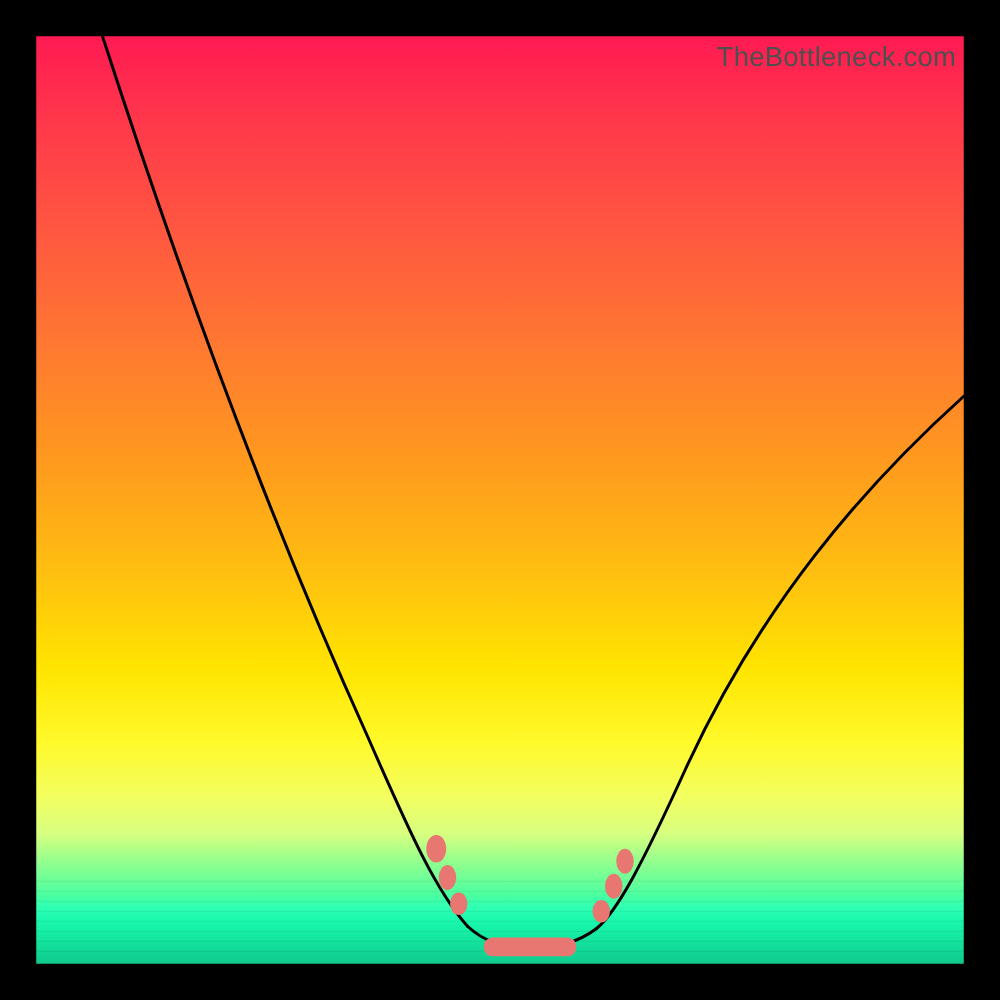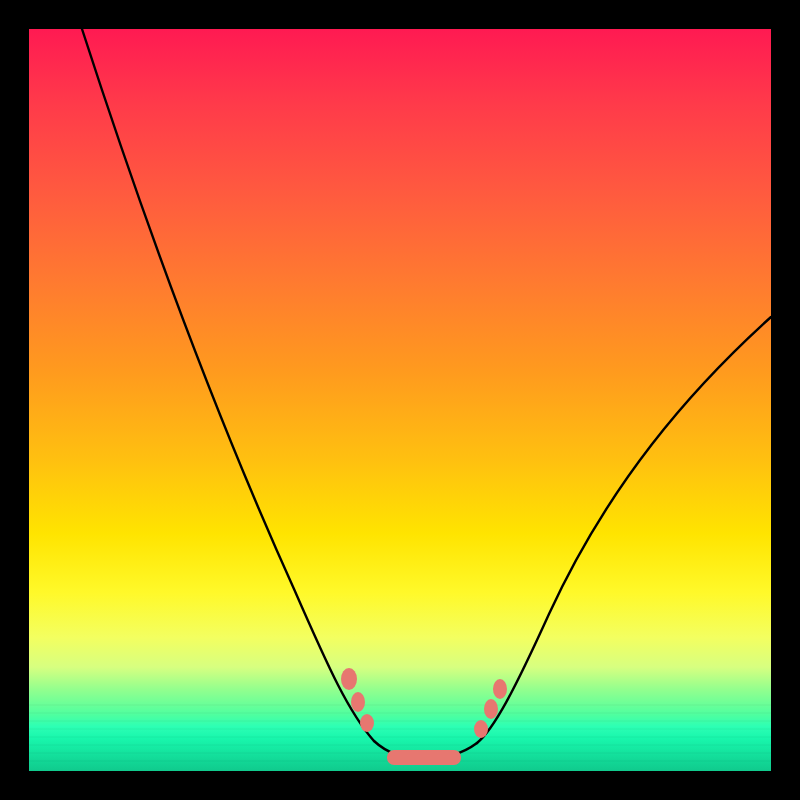--- a/index.html
+++ b/index.html
@@ -78,20 +78,21 @@
     stroke: rgba(0,0,0,0.05);
     stroke-width: 1;
   }
 </style>
 </head>
 <body>
 
 <div class="frame">
   <div class="plot-area">
 
+    <div class="watermark">TheBottleneck.com</div>
 
     <svg class="curve" viewBox="0 0 742 742">
 
       <g class="striations">
         <line x1="0" y1="676" x2="742" y2="676"></line>
         <line x1="0" y1="684" x2="742" y2="684"></line>
         <line x1="0" y1="692" x2="742" y2="692"></line>
         <line x1="0" y1="700" x2="742" y2="700"></line>
         <line x1="0" y1="708" x2="742" y2="708"></line>
         <line x1="0" y1="716" x2="742" y2="716"></line>

